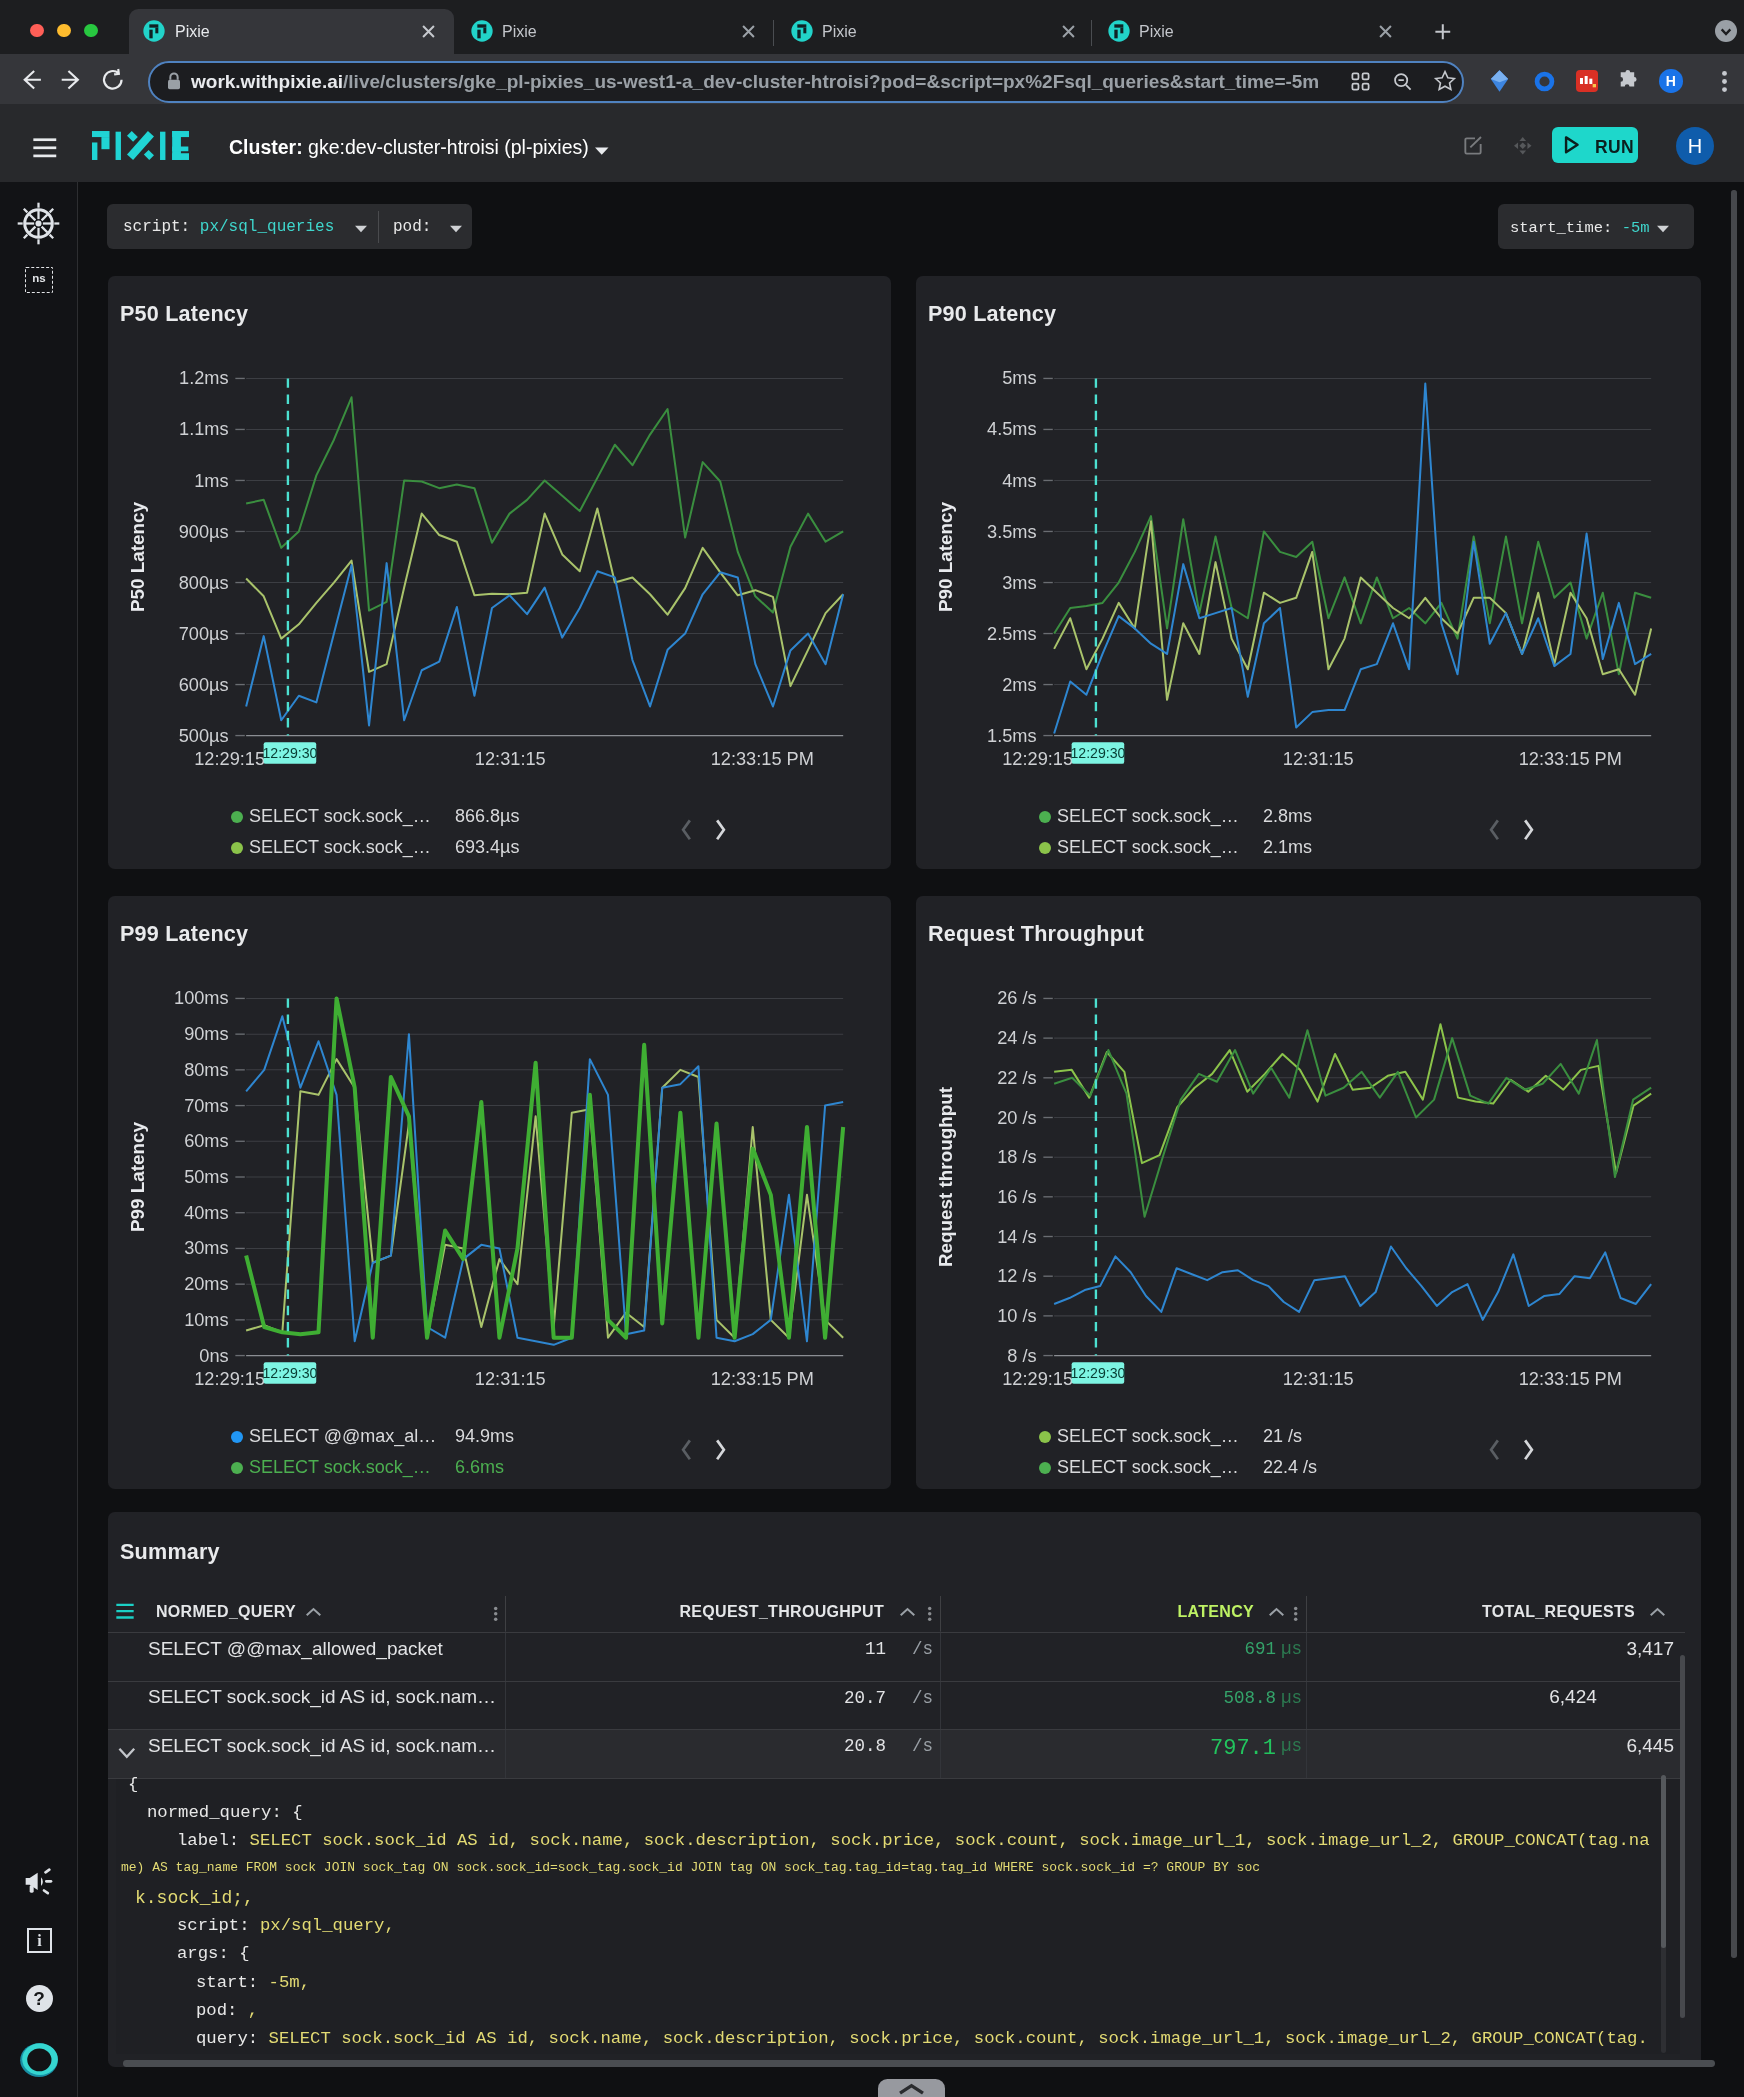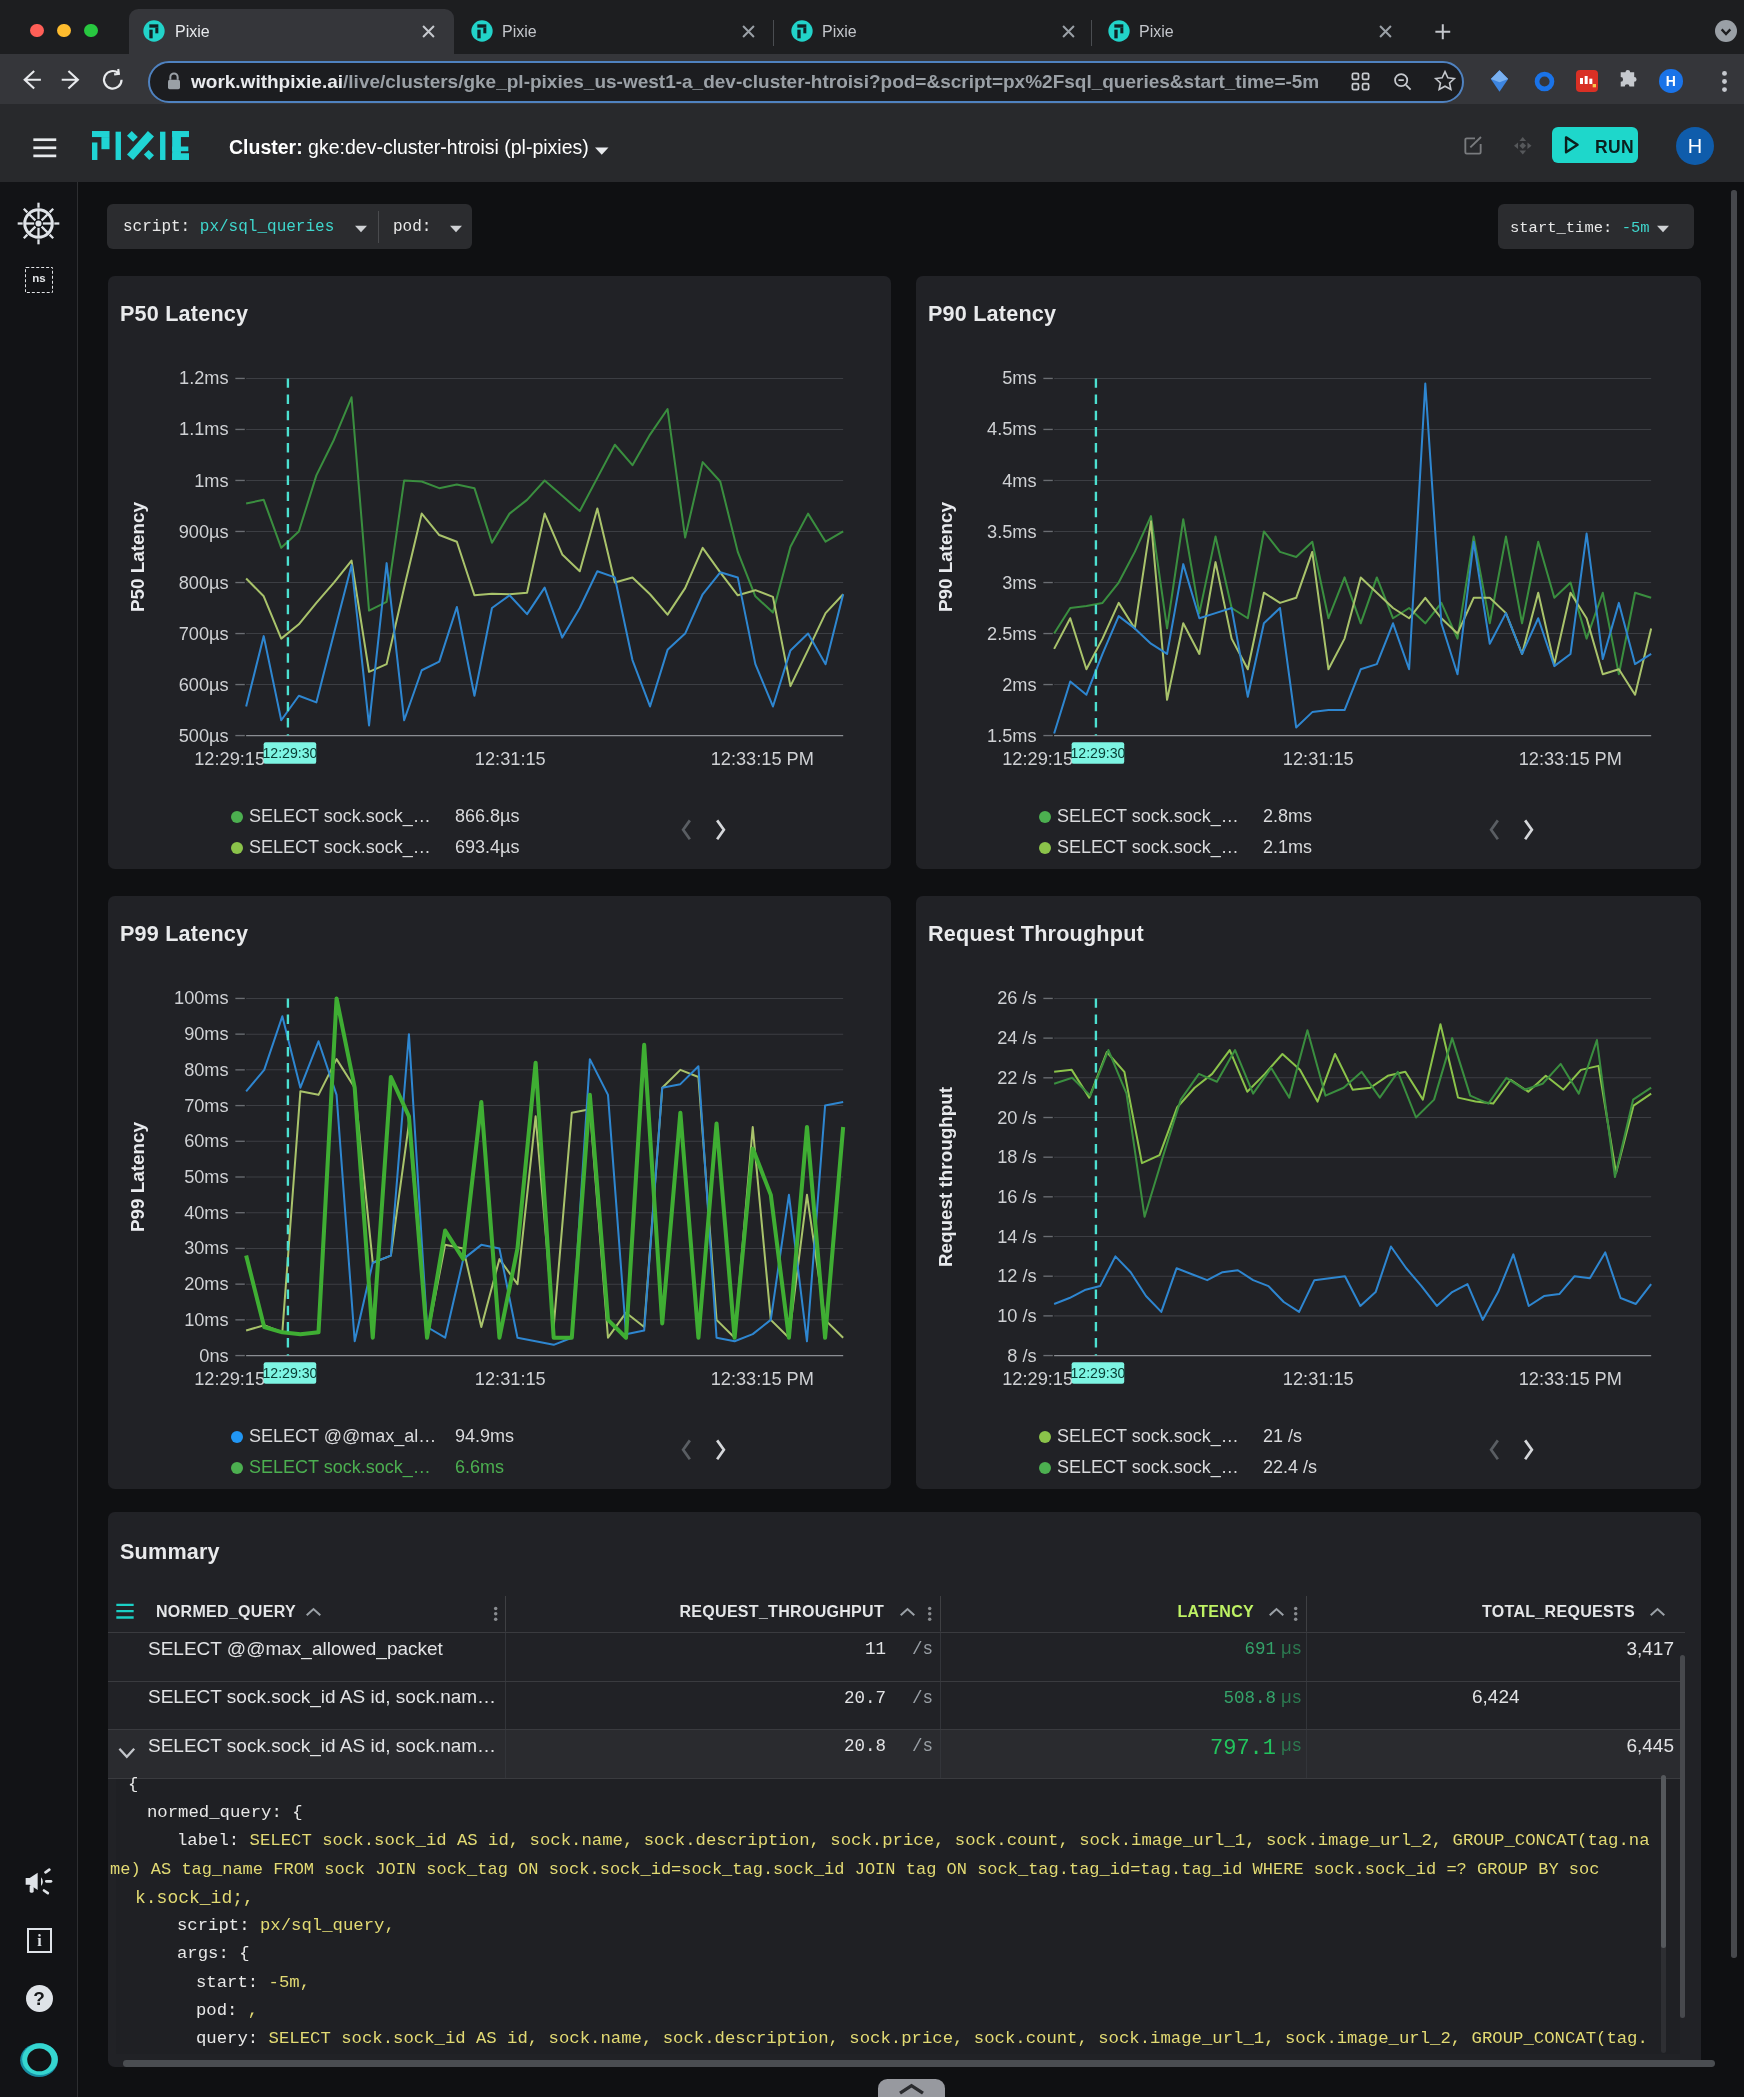--- a/index.html
+++ b/index.html
@@ -519,35 +519,35 @@
     <div class="abs mono" style="left:684px;top:1639px;width:202px;text-align:right;font-size:17.5px;color:#e2e3e5">11</div>
     <div class="abs mono" style="left:912px;top:1639px;font-size:17.5px;color:#9aa0a6">/s</div>
     <div class="abs mono" style="left:1074px;top:1639px;width:202px;text-align:right;font-size:17.5px;color:#34a36a">691</div>
     <div class="abs mono" style="left:1281px;top:1639px;font-size:17.5px;color:#2c7a50">µs</div>
     <div class="abs" style="left:1472px;top:1638px;width:202px;text-align:right;font-size:19px;color:#e2e3e5">3,417</div>
     <div class="abs" style="left:148px;top:1686px;font-size:19px;color:#e2e3e5;white-space:nowrap">SELECT sock.sock_id AS id, sock.nam…</div>
     <div class="abs mono" style="left:684px;top:1688px;width:202px;text-align:right;font-size:17.5px;color:#e2e3e5">20.7</div>
     <div class="abs mono" style="left:912px;top:1688px;font-size:17.5px;color:#9aa0a6">/s</div>
     <div class="abs mono" style="left:1074px;top:1688px;width:202px;text-align:right;font-size:17.5px;color:#34a36a">508.8</div>
     <div class="abs mono" style="left:1281px;top:1688px;font-size:17.5px;color:#2c7a50">µs</div>
-    <div class="abs" style="left:1472px;top:1686px;width:202px;text-align:left;font-size:19px;color:#e2e3e5">6,424</div>
+    <div class="abs" style="left:1472px;top:1686px;width:202px;text-align:center;font-size:19px;color:#e2e3e5">6,424</div>
     <div class="abs" style="left:148px;top:1735px;font-size:19px;color:#e2e3e5;white-space:nowrap">SELECT sock.sock_id AS id, sock.nam…</div>
     <div class="abs mono" style="left:684px;top:1736px;width:202px;text-align:right;font-size:17.5px;color:#e2e3e5">20.8</div>
     <div class="abs mono" style="left:912px;top:1736px;font-size:17.5px;color:#9aa0a6">/s</div>
     <div class="abs mono" style="left:1074px;top:1736px;width:202px;text-align:right;font-size:22px;color:#22c55e">797.1</div>
     <div class="abs mono" style="left:1281px;top:1736px;font-size:17.5px;color:#2c7a50">µs</div>
     <div class="abs" style="left:1472px;top:1735px;width:202px;text-align:right;font-size:19px;color:#e2e3e5">6,445</div>
     <svg class="abs" style="left:116px;top:1744px" width="21.6" height="17.5" viewBox="0 0 32 26">
       <path d="M5 7 L16 19 L27 7" stroke="#c3c6cb" stroke-width="3.4" fill="none"></path>
     </svg>
     <div class="abs" style="left:116px;top:1779px;width:1564px;height:275px;background:#1f2024"></div>
     <div class="abs mono" style="left:128px;top:1775px;font-size:17.3px;white-space:nowrap"><span style="color:#e8e8e8">{</span></div>
     <div class="abs mono" style="left:147px;top:1803px;font-size:17.3px;white-space:nowrap"><span style="color:#e8e8e8">normed_query: {</span></div>
     <div class="abs mono" style="left:177px;top:1831px;font-size:17.3px;white-space:nowrap"><span style="color:#e8e8e8">label: </span><span style="color:#e2da73">SELECT sock.sock_id AS id, sock.name, sock.description, sock.price, sock.count, sock.image_url_1, sock.image_url_2, GROUP_CONCAT(tag.na</span></div>
-    <div class="abs mono" style="left:110px;top:1860px;font-size:17px;white-space:nowrap"><span style="color:#e2da73">me) AS tag_name FROM sock JOIN sock_tag ON sock.sock_id=sock_tag.sock_id JOIN tag ON sock_tag.tag_id=tag.tag_id WHERE sock.sock_id =? GROUP BY soc</span></div>
+    <div class="abs mono" style="left:121px;top:1860px;font-size:13px;white-space:nowrap"><span style="color:#e2da73">me) AS tag_name FROM sock JOIN sock_tag ON sock.sock_id=sock_tag.sock_id JOIN tag ON sock_tag.tag_id=tag.tag_id WHERE sock.sock_id =? GROUP BY soc</span></div>
     <div class="abs mono" style="left:135px;top:1888px;font-size:18px;white-space:nowrap"><span style="color:#e2da73">k.sock_id;,</span></div>
     <div class="abs mono" style="left:177px;top:1916px;font-size:17.3px;white-space:nowrap"><span style="color:#e8e8e8">script: </span><span style="color:#e2da73">px/sql_query,</span></div>
     <div class="abs mono" style="left:177px;top:1944px;font-size:17.3px;white-space:nowrap"><span style="color:#e8e8e8">args: {</span></div>
     <div class="abs mono" style="left:196px;top:1973px;font-size:17.3px;white-space:nowrap"><span style="color:#e8e8e8">start: </span><span style="color:#e2da73">-5m,</span></div>
     <div class="abs mono" style="left:196px;top:2001px;font-size:17.3px;white-space:nowrap"><span style="color:#e8e8e8">pod: </span><span style="color:#e2da73">,</span></div>
     <div class="abs mono" style="left:196px;top:2029px;font-size:17.3px;white-space:nowrap"><span style="color:#e8e8e8">query: </span><span style="color:#e2da73">SELECT sock.sock_id AS id, sock.name, sock.description, sock.price, sock.count, sock.image_url_1, sock.image_url_2, GROUP_CONCAT(tag.</span></div>
     <div class="abs" style="left:1731px;top:190px;width:6px;height:1768px;background:#46484c;border-radius:2.7px"></div>
     <div class="abs" style="left:1680px;top:1655px;width:5.4px;height:363px;background:#47494d;border-radius:2.7px"></div>
     <div class="abs" style="left:1661px;top:1775px;width:5.4px;height:278px;background:#2e2f33;border-radius:2.7px"></div>
     <div class="abs" style="left:1661px;top:1775px;width:5.4px;height:173px;background:#55585c;border-radius:2.7px"></div>

